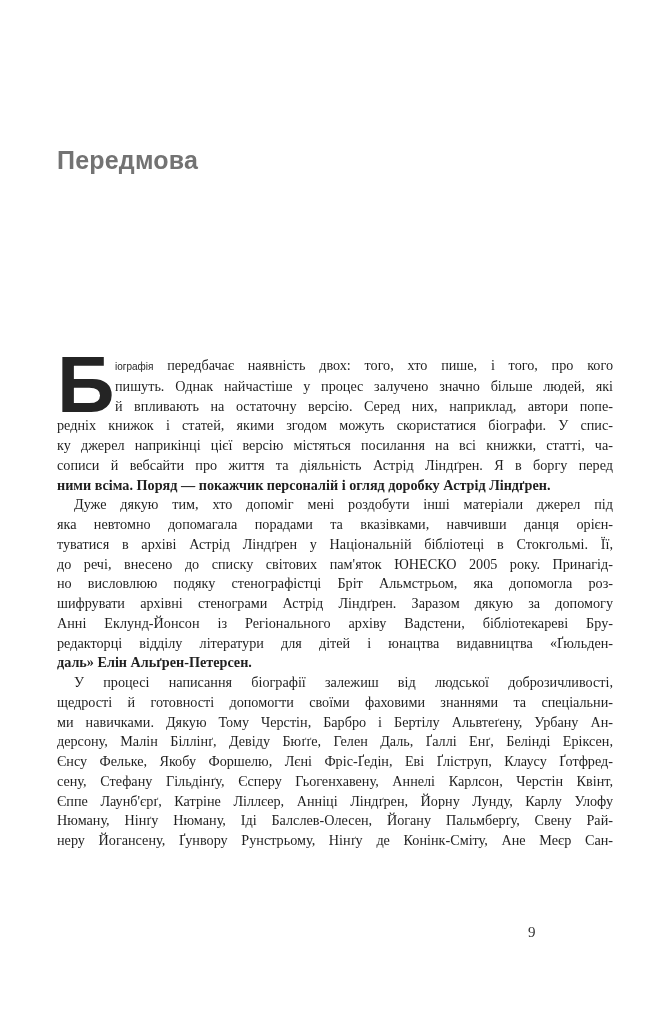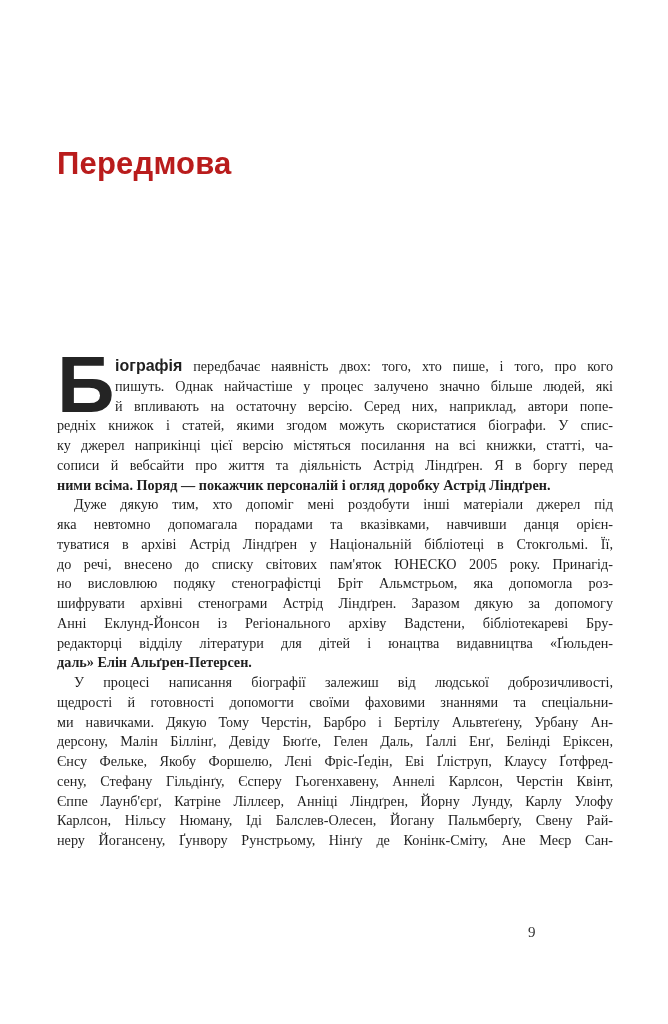--- a/index.html
+++ b/index.html
@@ -12,44 +12,44 @@
   .page {
     position: absolute; inset: 0;
     background: #ffffff;
   }
   .heading {
     position: absolute;
     left: 57px; top: 146px;
     margin: 0;
     font-family: "Liberation Sans", "DejaVu Sans", sans-serif;
     font-weight: 700;
-    font-size: 31px;
+    font-size: 25px;
     letter-spacing: 0.2px;
-    color: #b91c1c;
+    color: #737373;
   }
   .body-text {
     position: absolute;
     left: 57px; top: 356px;
     width: 556px;
     font-family: "Liberation Serif", "DejaVu Serif", serif;
     font-size: 14.2px;
     line-height: 19.75px;
     color: #1f1f1f;
   }
   .para { margin: 0; }
   .line {
     text-align: justify;
     text-align-last: justify;
   }
   .line.last { text-align-last: left; font-weight: bold; }
   .line.indent { text-indent: 17px; }
   .lead {
     font-family: "Liberation Sans", "DejaVu Sans", sans-serif;
-    font-weight: 700;
-    font-size: 16px;
+    font-weight: 400;
+    font-size: 10px;
   }
   .dropcap {
     float: left;
     width: 52px;
     height: 58px;
     margin: 1px 6px 0 0;
     font-family: "Liberation Sans", "DejaVu Sans", sans-serif;
     font-weight: 700;
     font-size: 80px;
     line-height: 55px;
@@ -92,18 +92,18 @@
         <div class="line last">даль» Елін Альґрен-Петерсен.</div>
       </div>
       <div class="para">
         <div class="line indent">У процесі написання біографії залежиш від людської доброзичливості,</div>
         <div class="line">щедрості й готовності допомогти своїми фаховими знаннями та спеціальни-</div>
         <div class="line">ми навичками. Дякую Тому Черстін, Барбро і Бертілу Альвтеґену, Урбану Ан-</div>
         <div class="line">дерсону, Малін Біллінґ, Девіду Бюґґе, Гелен Даль, Ґаллі Енґ, Белінді Еріксен,</div>
         <div class="line">Єнсу Фельке, Якобу Форшелю, Лєні Фріс-Ґедін, Еві Ґліструп, Клаусу Ґотфред-</div>
         <div class="line">сену, Стефану Гільдінґу, Єсперу Гьогенхавену, Аннелі Карлсон, Черстін Квінт,</div>
         <div class="line">Єппе Лаунб'єрґ, Катріне Ліллєер, Анніці Ліндґрен, Йорну Лунду, Карлу Улофу</div>
-        <div class="line">Карлсон, Нільсу Нюману, Іді Балслев-Олесен, Йогану Пальмберґу, Свену Рай-</div>
+        <div class="line">Нюману, Нінґу Нюману, Іді Балслев-Олесен, Йогану Пальмберґу, Свену Рай-</div>
         <div class="line">неру Йогансену, Ґунвору Рунстрьому, Нінґу де Конінк-Сміту, Ане Меєр Сан-</div>
       </div>
     </div>
   <div class="pagenum">9</div>
 </div>
 
 </body></html>

